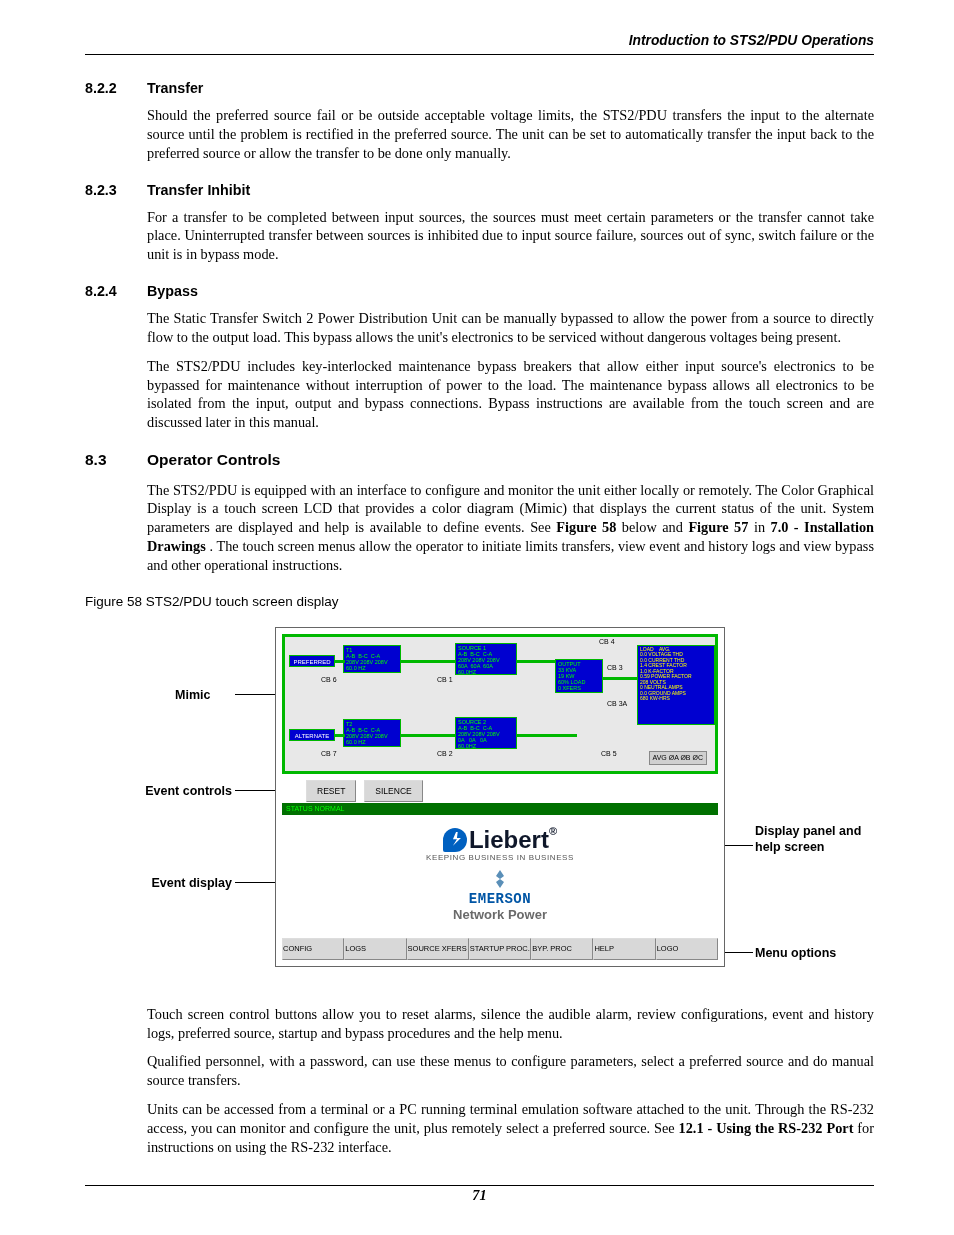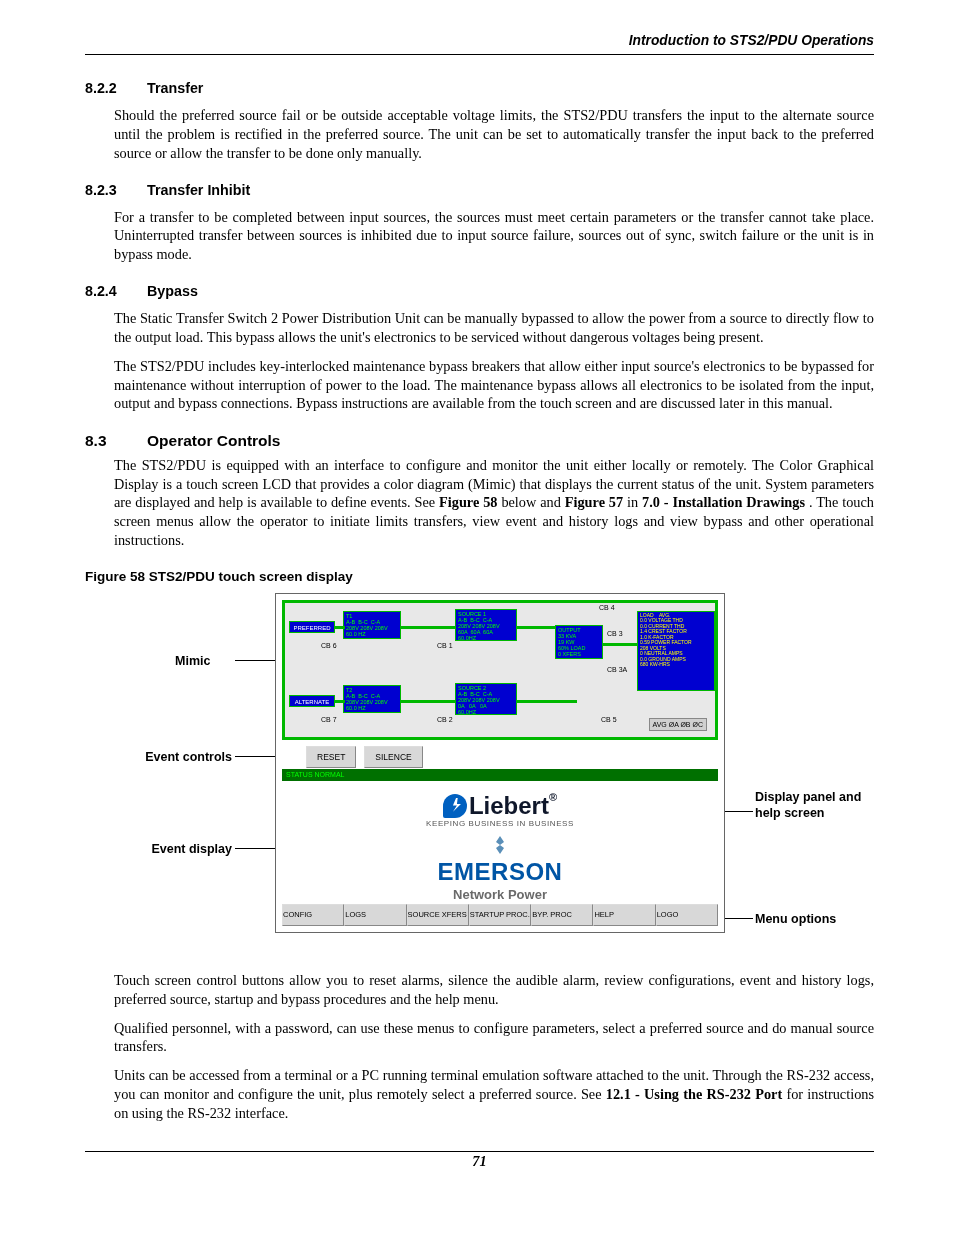--- a/index.html
+++ b/index.html
@@ -30,33 +30,33 @@
     display: flex;
     font-family: Arial, Helvetica, sans-serif;
     font-weight: bold;
     margin-bottom: 8px;
   }
   .sec-head .num {
     width: 62px;
     flex: 0 0 62px;
   }
   .sec-head.h4 { font-size: 14.3px; }
-  .sec-head.h3 { font-size: 15.5px; margin-top: 6px; margin-bottom: 4px; }
+  .sec-head.h3 { font-size: 15.5px; margin-top: 6px; margin-bottom: 10px; }
   .body-para {
-    margin-left: 29px;
+    margin-left: 62px;
     margin-bottom: 10px;
     text-align: justify;
   }
   .body-para .bold { font-weight: bold; }
   .fig-caption {
     font-family: Arial, Helvetica, sans-serif;
-    font-weight: bold;
+    font-weight: normal;
     font-size: 13.5px;
     margin-top: 14px;
-    margin-bottom: 7px;
+    margin-bottom: 16px;
   }
   .page-num {
     text-align: center;
     font-weight: bold;
     font-style: italic;
     margin-top: 28px;
     border-top: 1.2px solid #000;
     padding-top: 0;
   }
 
@@ -151,23 +151,23 @@
     width:8px;height:14px; background:#fff;
     clip-path:polygon(40% 0,60% 0,50% 45%,100% 45%,0 100%,50% 55%,0 55%);
   }
   .liebert-tag{font-size:8px;letter-spacing:0.6px;color:#555;margin-top:-2px;}
   .emerson-ico{
     margin:6px auto 2px;
     width:18px;height:18px;
     display:flex;align-items:center;justify-content:center;
   }
   .emerson{
-    font-family:Liberation Sans, sans-serif;
+    font-family:Liberation Mono, monospace;
     font-weight:bold;
-    font-size:24px;
+    font-size:14px;
     color:#0055a5;
     letter-spacing:0.5px;
   }
   .emerson-sub{font-size:13px;color:#6a6a6a;font-weight:bold;margin-top:-2px;}
 
   
   .menu-row{
     position:absolute;
     left:6px; bottom:6px; right:6px; height:22px;
     display:flex;

